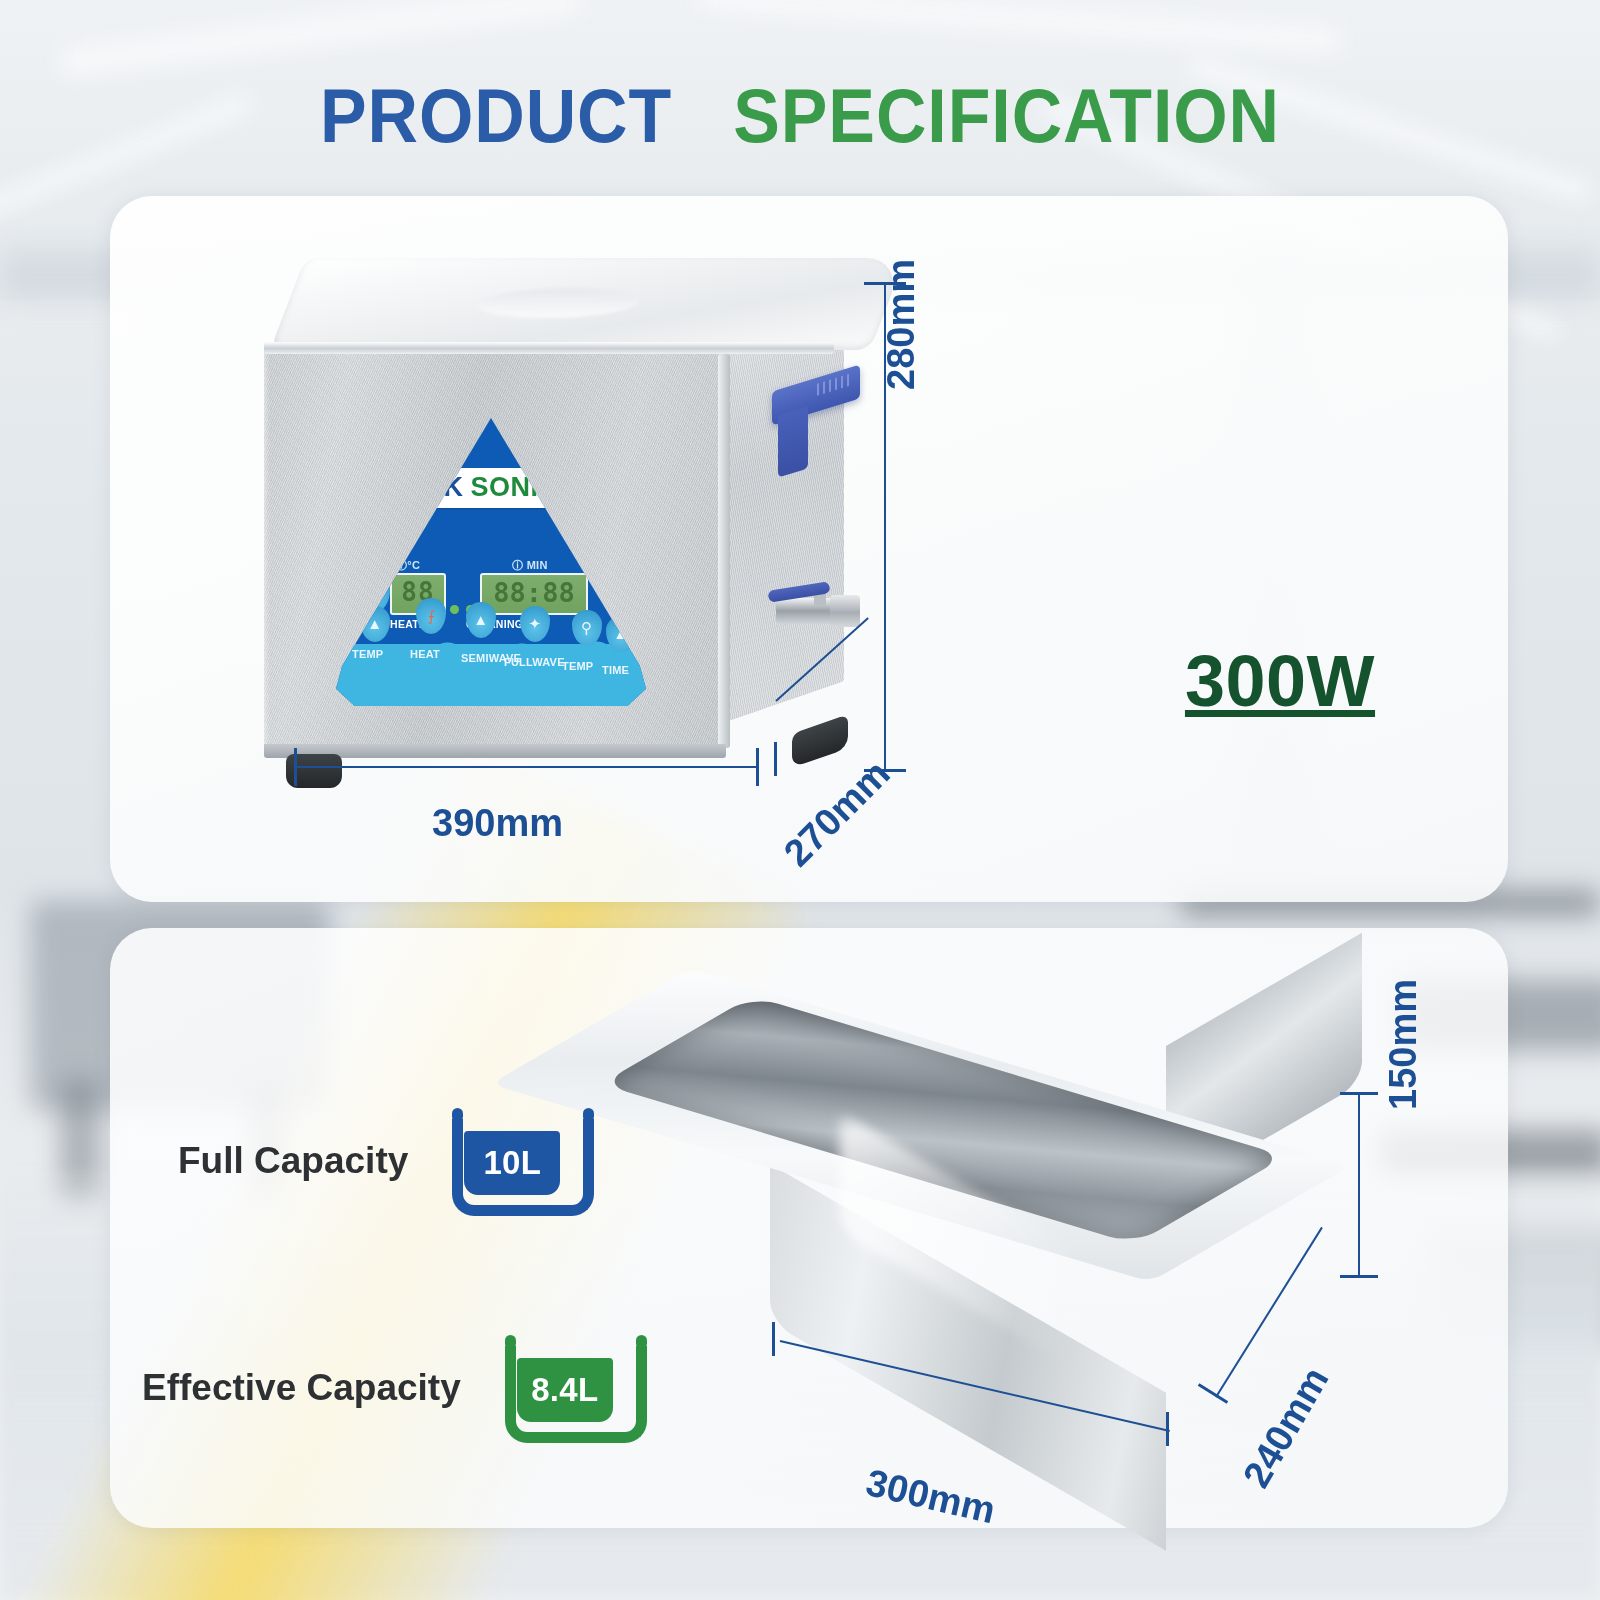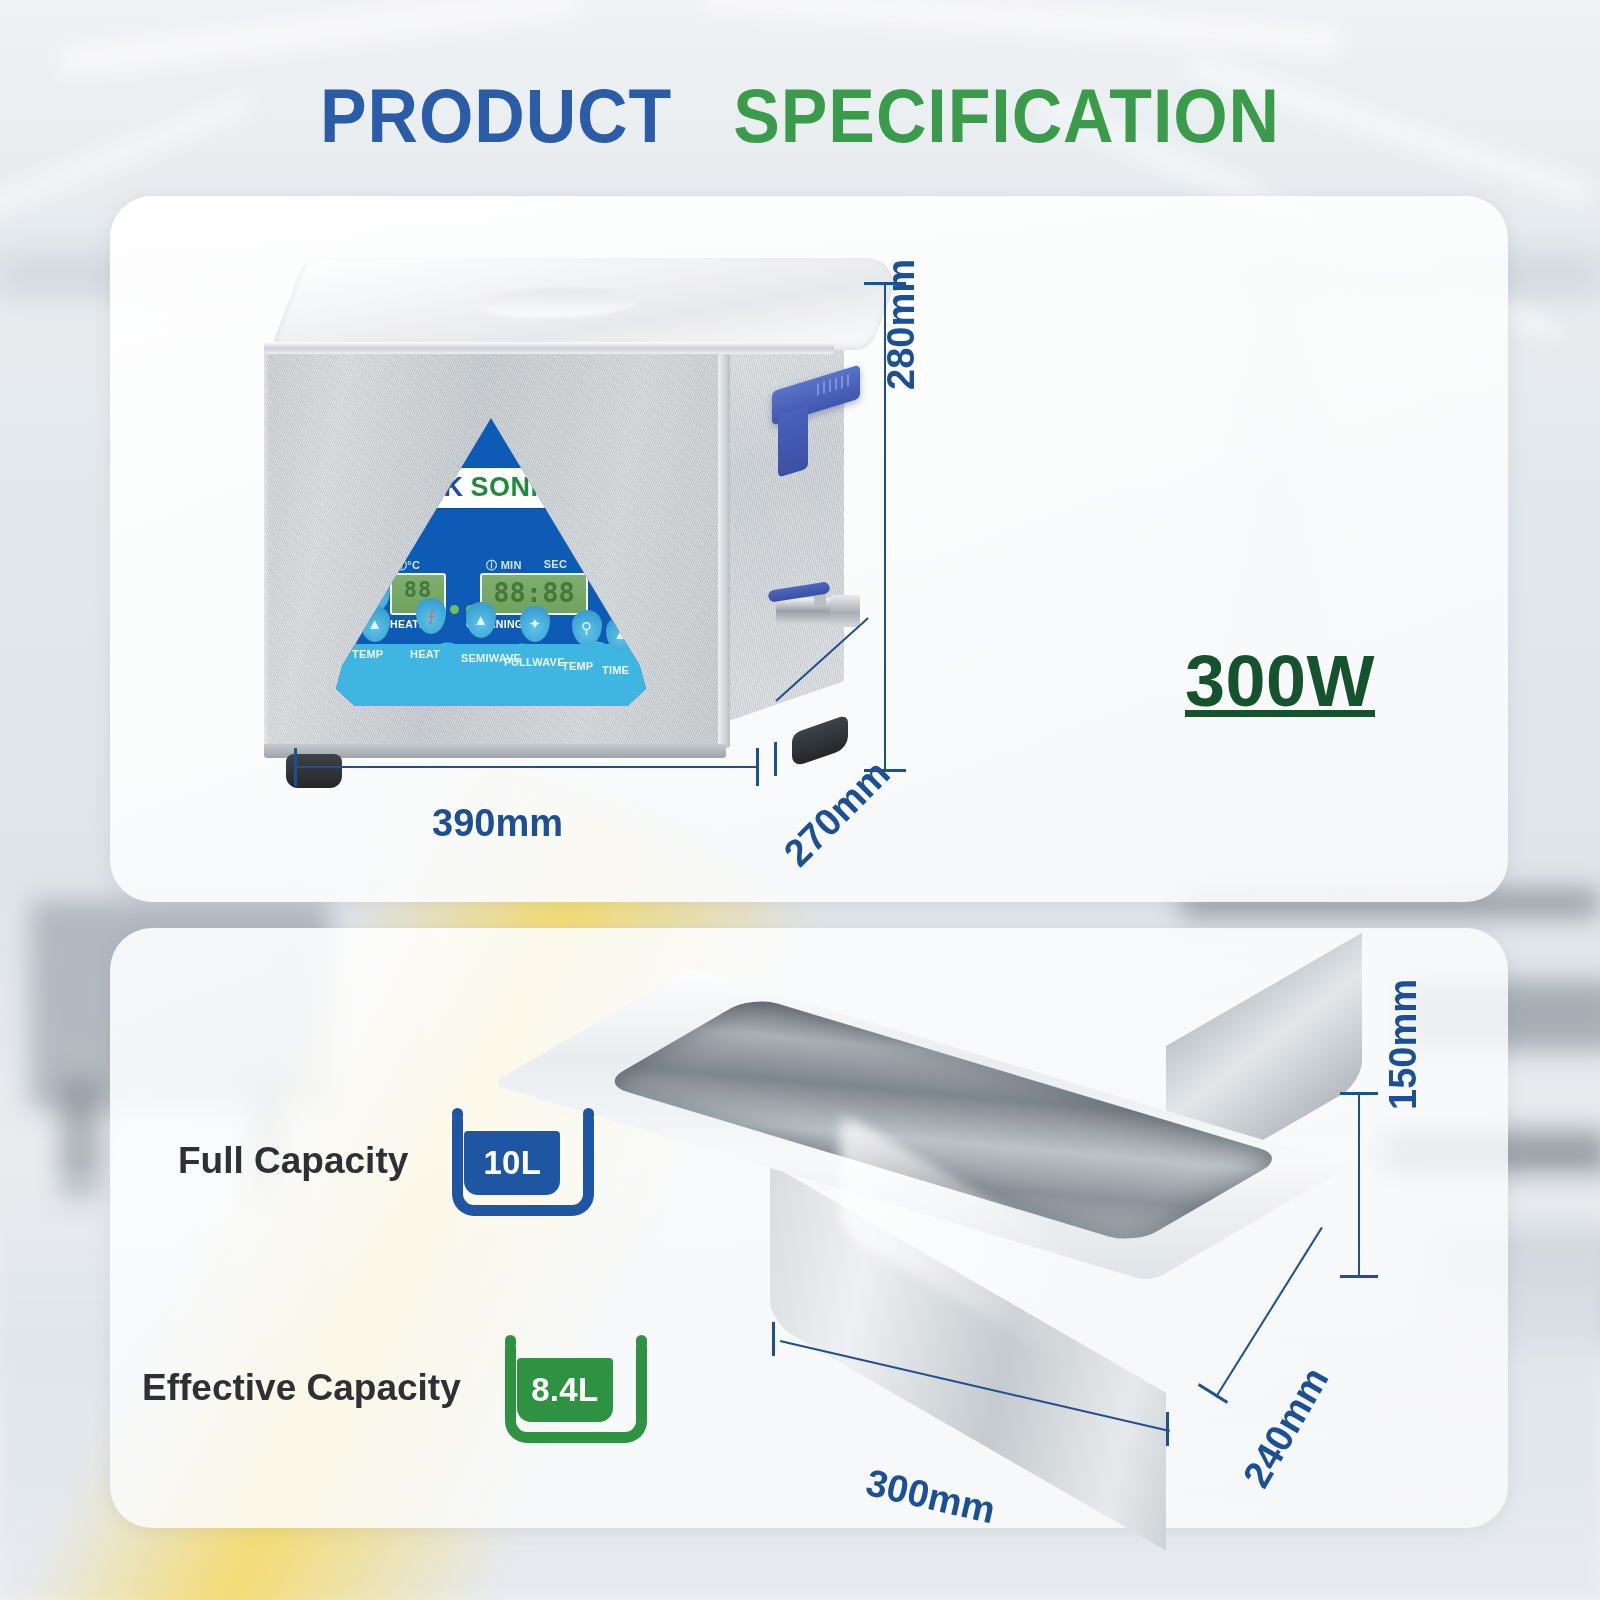--- a/index.html
+++ b/index.html
@@ -134,28 +134,28 @@
   }
   .logo{
     position:absolute;left:50%;top:50px;transform:translateX(-50%);
     background:#fff;border-radius:7px;padding:4px 12px 5px;
     font-size:27px;font-weight:bold;letter-spacing:.5px;white-space:nowrap;
     box-shadow:0 1px 2px rgba(0,0,0,.2);
   }
   .logo .l-dk{color:#1b4f9c;}
   .logo .l-sonic{color:#1f8a3c;margin-left:7px;}
   .disp-wrap{position:absolute;left:26px;top:140px;width:258px;}
-  .disp-cap{font-size:11px;color:#cfe6f7;font-weight:bold;letter-spacing:.3px;}
+  .disp-cap{font-size:11px;color:#cfe6f7;font-weight:bold;letter-spacing:.3px;margin-left:26px;}
   .led{
     background:linear-gradient(180deg,#7fae6e,#6fa35f);
     border:2px solid #eef4f7;border-radius:3px;
     color:#46763a;font-family:"DejaVu Sans Mono","Liberation Mono",monospace;
     font-weight:bold;text-align:center;line-height:1;
   }
-  #led-temp{width:52px;height:34px;font-size:22px;padding-top:4px;letter-spacing:1px;}
+  #led-temp{width:52px;height:34px;font-size:26px;padding-top:4px;letter-spacing:1px;}
   #led-time{width:104px;height:34px;font-size:27px;padding-top:4px;letter-spacing:0px;}
   .led-dot{width:9px;height:9px;border-radius:50%;background:#6fbf5a;display:inline-block;}
   .ind-label{font-size:10.5px;color:#fff;font-weight:bold;letter-spacing:.3px;}
   .btn-row{position:absolute;left:8px;bottom:34px;width:294px;height:96px;}
   .pbtn{
     position:absolute;width:30px;height:36px;
     background:radial-gradient(circle at 50% 38%,#5cc3ea,#2f94c9);
     border-radius:50% 50% 50% 50%/60% 60% 40% 40%;
     transform:rotate(180deg);
     display:flex;align-items:center;justify-content:center;

